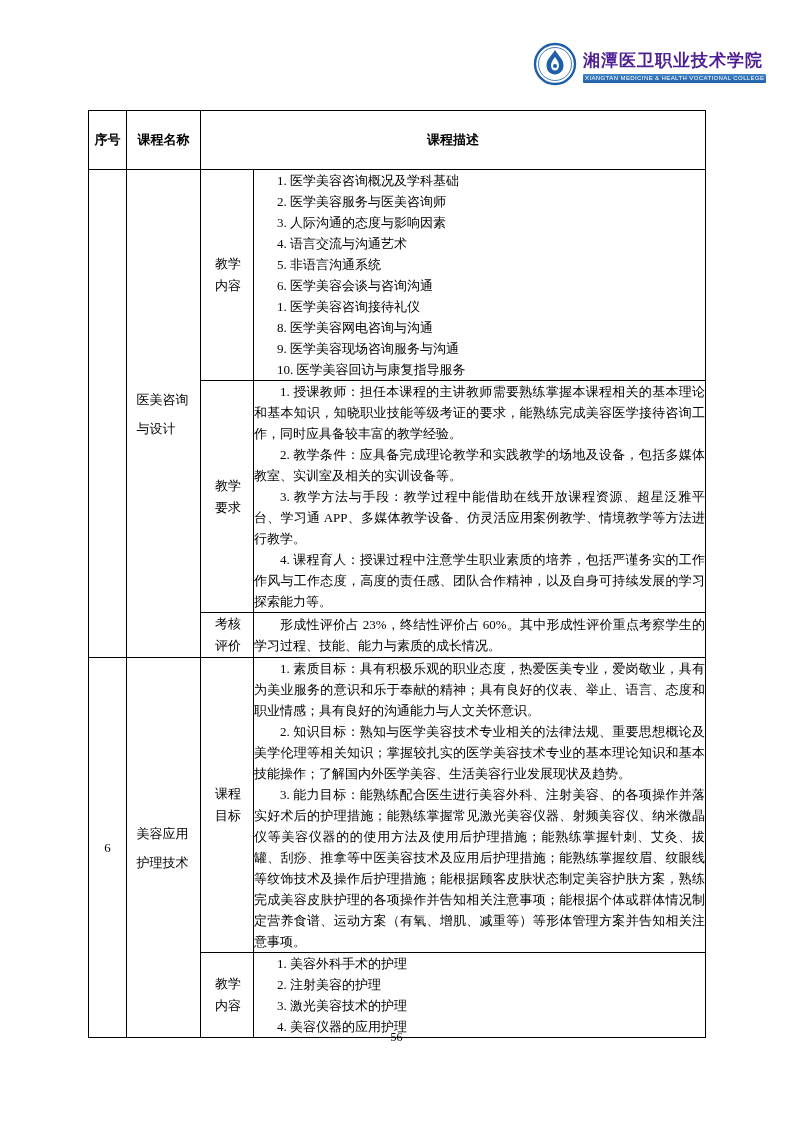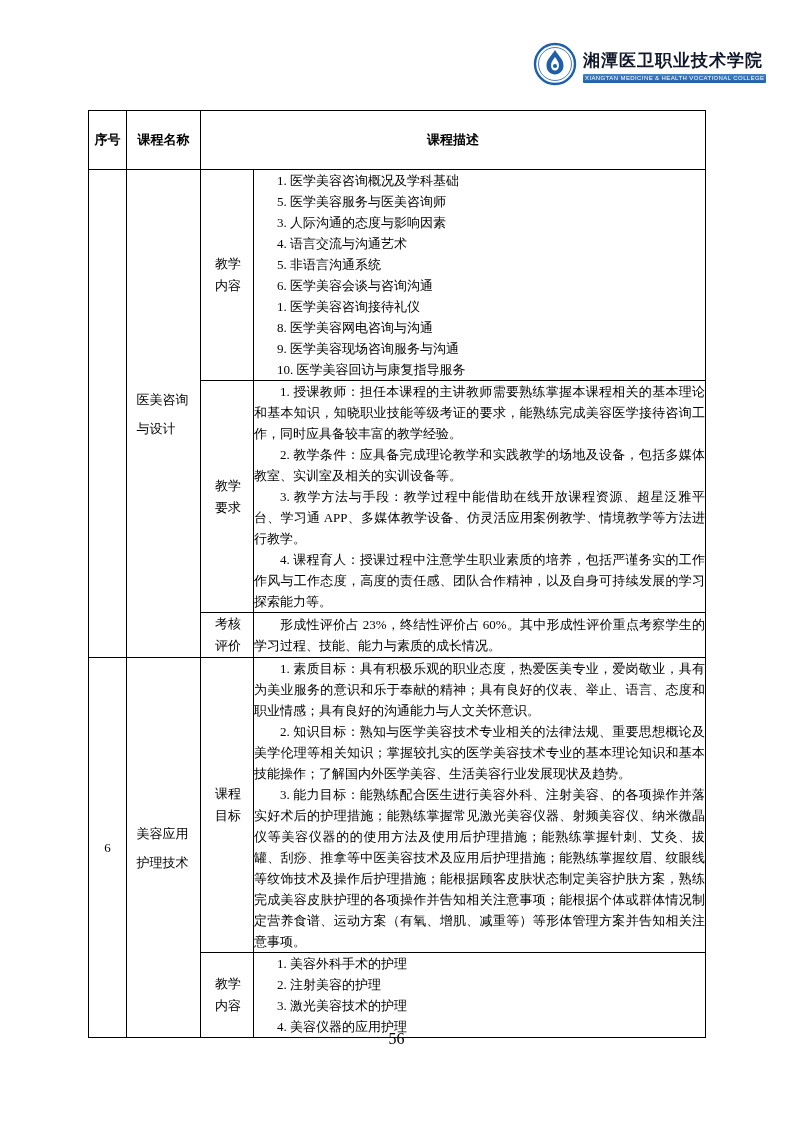--- a/index.html
+++ b/index.html
@@ -6,21 +6,21 @@
   html, body { margin: 0; padding: 0; background: #e8e8e8; }
   .page {
     width: 793px; height: 1122px; background: #ffffff; position: relative;
     margin: 0 auto; overflow: hidden; color: #000;
     font-family: "Liberation Serif", "DejaVu Serif", serif;
   }
 
   
   .logo { position: absolute; top: 42px; left: 533px; display: flex; align-items: center; gap: 6px; }
   .logo-text { display: flex; flex-direction: column; }
-  .logo-cn { font-size: 17px; font-weight: bold; color: #0f172a; letter-spacing: 1px; white-space: nowrap; }
+  .logo-cn { font-size: 17px; font-weight: bold; color: #4c1d95; letter-spacing: 1px; white-space: nowrap; }
   .logo-en {
     margin-top: 2px; background: linear-gradient(180deg, #4585c4, #1e5fa9); color: #ffffff;
     font-size: 6px; line-height: 9px; text-align: center; letter-spacing: 0.4px;
     font-family: "Liberation Sans", sans-serif; border-radius: 1px; padding: 0 2px; white-space: nowrap;
   }
 
   
   .doc-table {
     position: absolute; left: 88px; top: 110px; width: 618px;
     border-collapse: collapse; table-layout: fixed;
@@ -35,21 +35,21 @@
   .label-cell { text-align: center; }
   .label-text { display: inline-block; width: 28px; line-height: 22px; text-align: right; }
   .content-cell { padding: 4px 8px 4px 6px; vertical-align: middle; margin-top: 28px; }
   .list-cell { padding-left: 6px; }
   .list-item { line-height: 21px; padding-left: 23px; }
   .para { margin: 0; text-indent: 2em; text-align: justify; line-height: 21px; }
 
   
   .page-number {
     position: absolute; left: 0; right: 0; top: 1030px;
-    text-align: center; font-size: 16px;
+    text-align: center; font-size: 12px;
   }
 </style>
 </head>
 <body>
 
 <div class="page">
 
   <div class="logo">
     <span>
       <svg width="44" height="44" viewBox="0 0 44 44">
@@ -84,21 +84,21 @@
     <tr>
       <td class="no-cell" rowspan="3"></td>
       <td class="course-cell" rowspan="3">
         <span class="course-text">医美咨询与设计</span>
       </td>
       <td class="label-cell">
         <span class="label-text">教学内容</span>
       </td>
       <td class="content-cell list-cell">
         <div class="list-item">1. 医学美容咨询概况及学科基础</div>
-        <div class="list-item">5. 医学美容服务与医美咨询师</div>
+        <div class="list-item">2. 医学美容服务与医美咨询师</div>
         <div class="list-item">3. 人际沟通的态度与影响因素</div>
         <div class="list-item">4. 语言交流与沟通艺术</div>
         <div class="list-item">5. 非语言沟通系统</div>
         <div class="list-item">6. 医学美容会谈与咨询沟通</div>
         <div class="list-item">1. 医学美容咨询接待礼仪</div>
         <div class="list-item">8. 医学美容网电咨询与沟通</div>
         <div class="list-item">9. 医学美容现场咨询服务与沟通</div>
         <div class="list-item">10. 医学美容回访与康复指导服务</div>
       </td>
     </tr>

